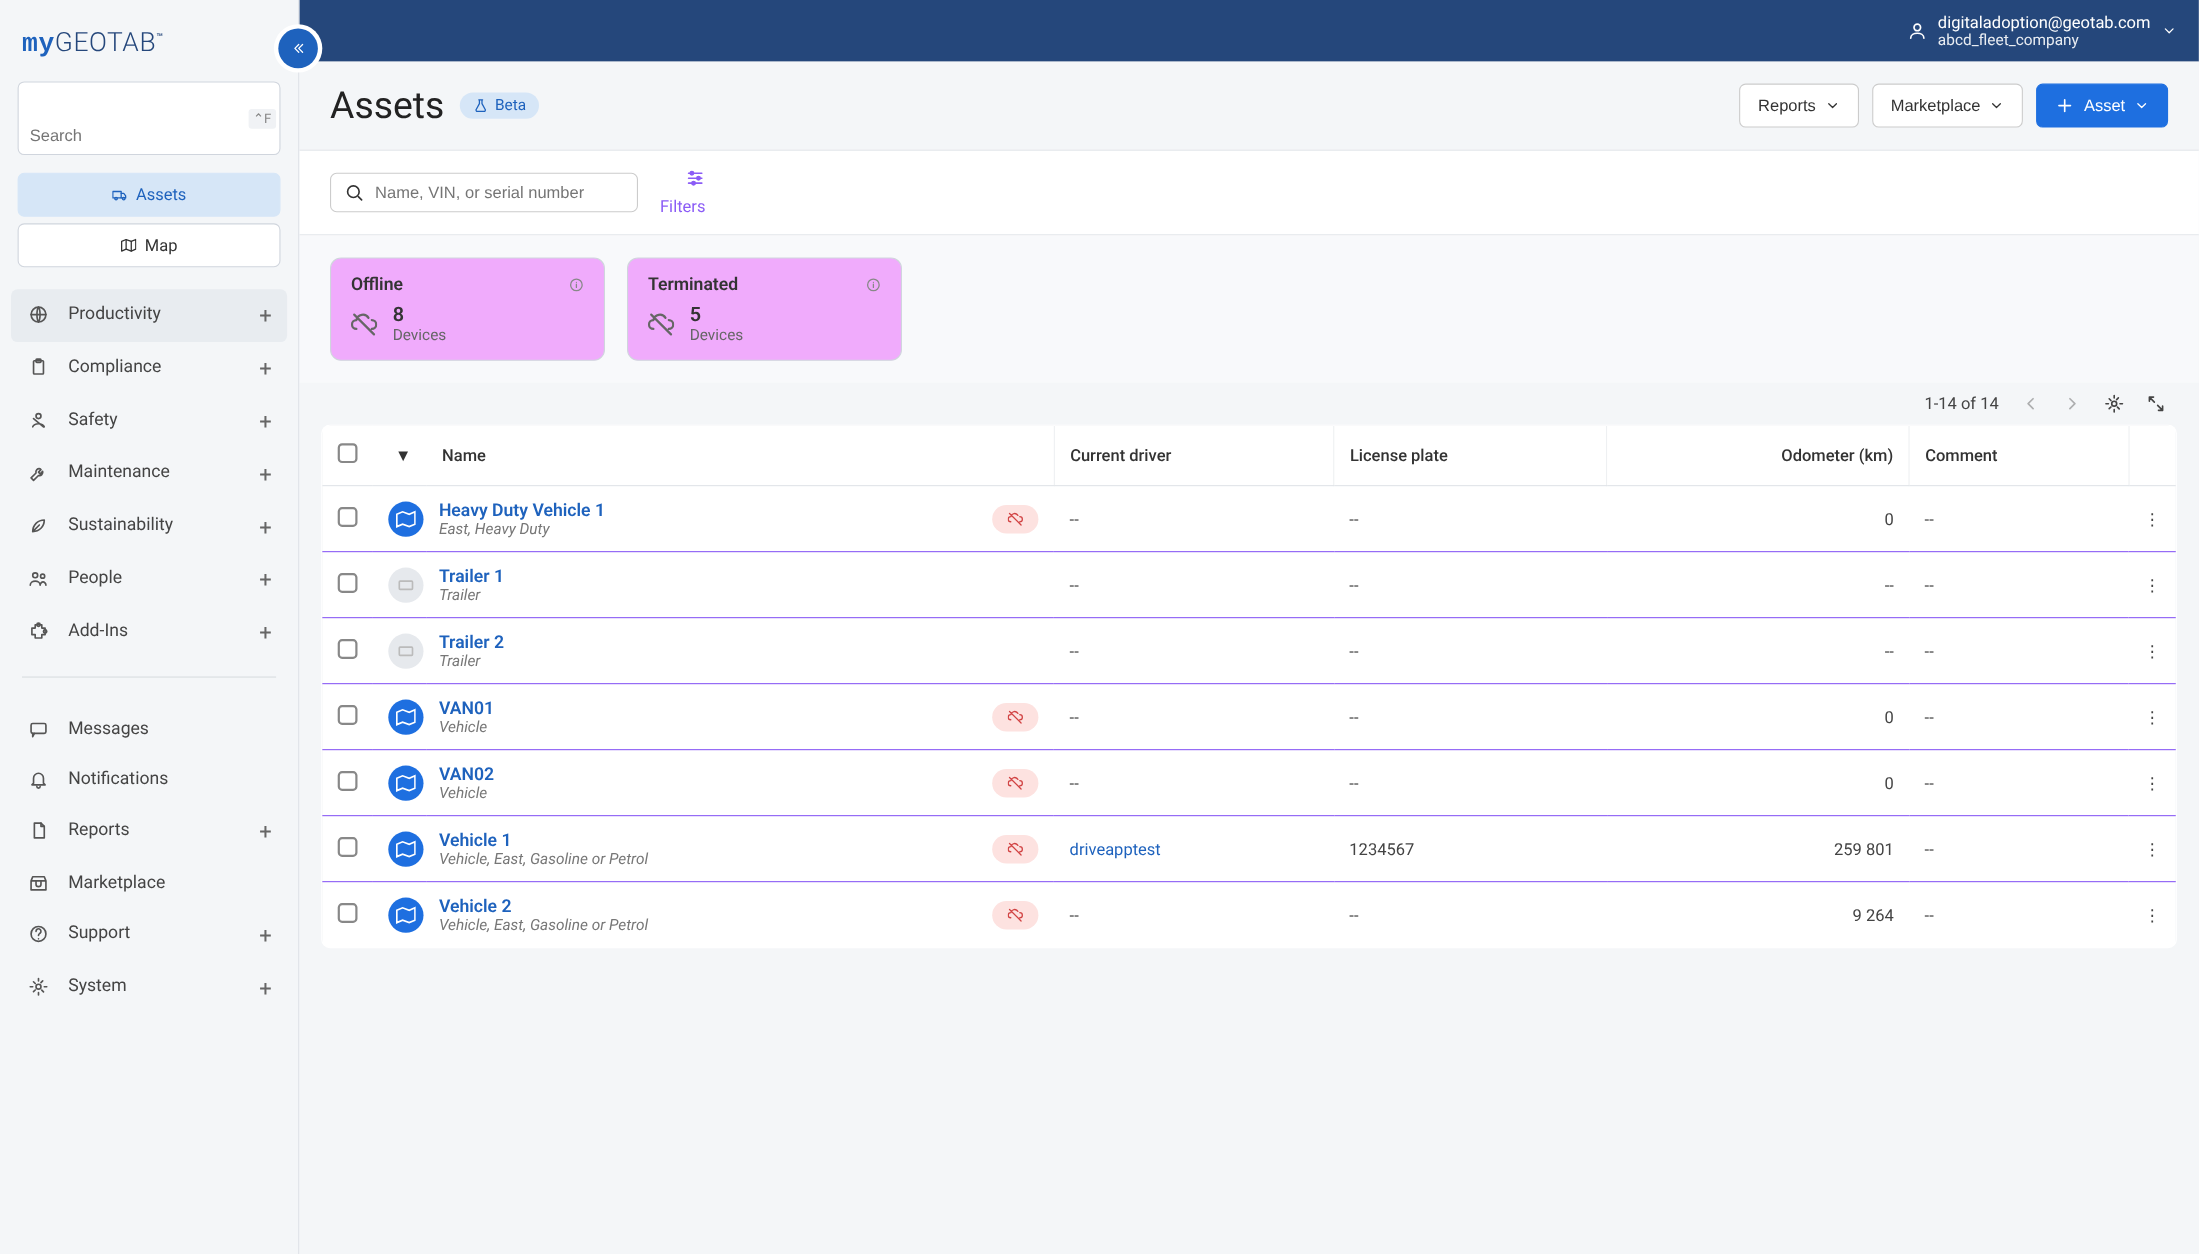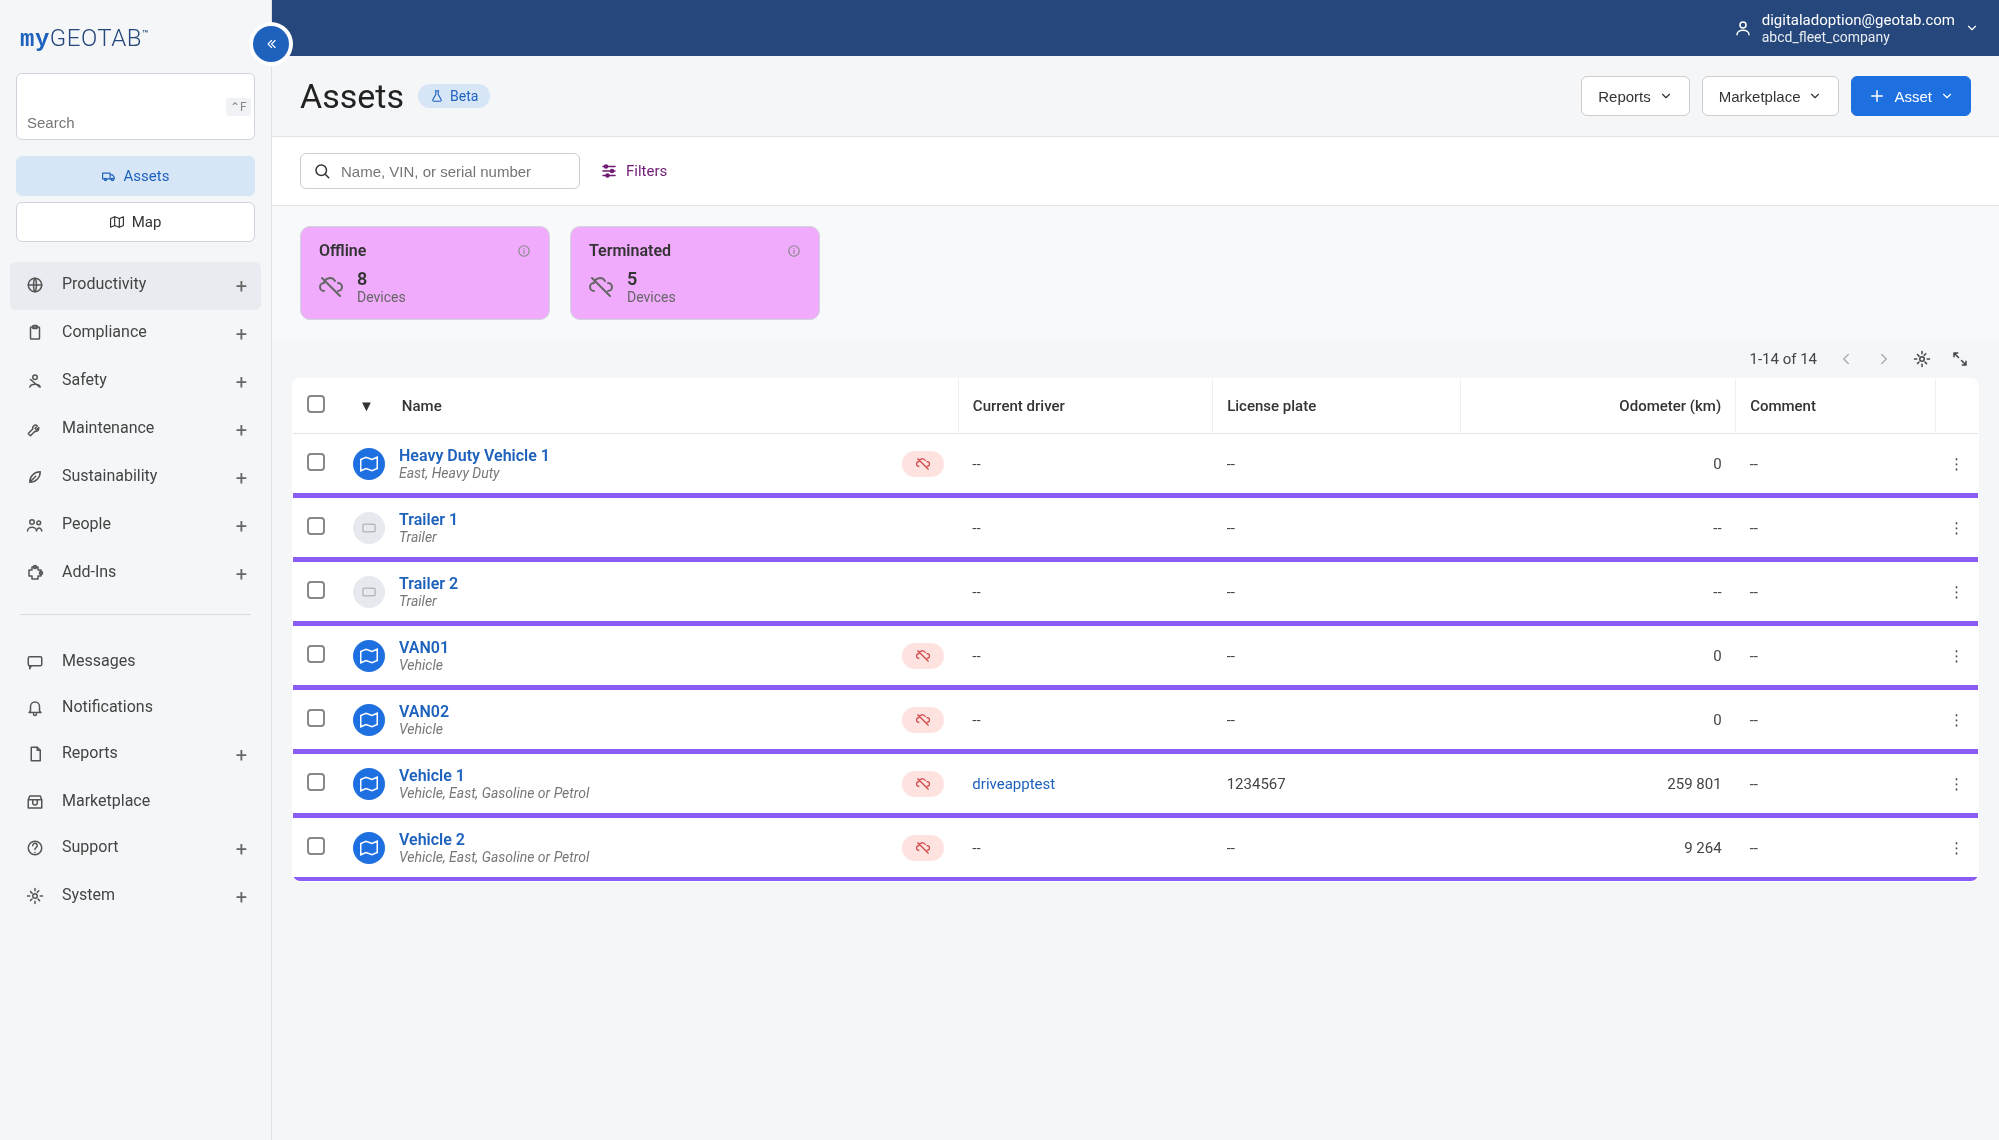--- a/index.html
+++ b/index.html
@@ -43,37 +43,37 @@
 .page-title { font-size: 34px; font-weight: 400; color: #222; }
 .beta-badge { background: #d6e6f7; color: #1e62bd; font-size: 14px; padding: 4px 12px; border-radius: 14px; display: flex; align-items: center; gap: 6px; }
 .header-actions { margin-left: auto; display: flex; gap: 12px; }
 .btn { display: flex; align-items: center; gap: 8px; padding: 10px 16px; border-radius: 6px; font-size: 15px; cursor: pointer; border: 1px solid #ccc; background: #fff; color: #333; }
 .btn.primary { background: #1e6fe0; color: #fff; border-color: #1e6fe0; }
 
 
 .filter-bar { display: flex; align-items: center; gap: 20px; padding: 16px 28px; border-top: 1px solid #e0e4e8; border-bottom: 1px solid #e0e4e8; background: #fff; }
 .filter-search { display: flex; align-items: center; gap: 10px; border: 1px solid #ccc; border-radius: 6px; padding: 8px 12px; width: 280px; }
 .filter-search input { border: none; outline: none; flex: 1; font-size: 15px; background: transparent; }
-.filters-btn { display: flex; align-items: flex-start; gap: 8px; font-size: 15px; cursor: pointer; color: #701a75; }
+.filters-btn { display: flex; align-items: flex-end; gap: 8px; font-size: 15px; cursor: pointer; color: #8b5cf6; flex-direction: column; }
 
 
 .stats-row { display: flex; gap: 20px; padding: 20px 28px; background: #f8f9fb; }
 .stat-card { border: 1px solid #d0d5dd; border-radius: 10px; padding: 14px 18px; width: 250px; background: #f0abfc; }
 .stat-head { display: flex; align-items: center; justify-content: space-between; font-weight: 600; font-size: 16px; margin-bottom: 8px; }
 .stat-body { display: flex; align-items: center; gap: 14px; }
 .stat-count { font-size: 18px; font-weight: 600; }
 .stat-sub { font-size: 14px; color: #666; }
 
 
 .table-controls { display: flex; align-items: center; justify-content: flex-end; gap: 20px; padding: 10px 30px; font-size: 15px; color: #444; }
 .table-wrap { flex: 1; overflow: auto; padding: 0 20px 20px; }
 .asset-table { width: 100%; border-collapse: collapse; background: #fff; border: 1px solid #e0e4e8; border-radius: 8px; overflow: hidden; }
 .asset-table th { text-align: left; padding: 16px 14px; font-weight: 500; font-size: 15px; color: #333; border-bottom: 1px solid #e0e4e8; border-right: 1px solid #eef0f2; }
 .asset-table th:last-child, .asset-table th.no-border { border-right: none; }
-.asset-table td { padding: 12px 14px; border-bottom: 5px solid #8b5cf6; font-size: 15px; color: #444; vertical-align: middle; }
+.asset-table td { padding: 12px 14px; border-bottom: 1px solid #8b5cf6; font-size: 15px; color: #444; vertical-align: middle; }
 .cell-checkbox { width: 40px; text-align: center; }
 .cell-name { display: flex; align-items: center; gap: 14px; }
 .asset-icon { width: 32px; height: 32px; border-radius: 50%; display: flex; align-items: center; justify-content: center; flex-shrink: 0; }
 .asset-icon.blue { background: #1e6fe0; color: #fff; }
 .asset-icon.grey { background: #e6e9ed; color: #bbb; }
 .asset-name { color: #1e62bd; font-weight: 600; font-size: 16px; }
 .asset-sub { font-size: 14px; color: #777; font-style: italic; }
 .status-badge { background: #fde2e0; color: #d14343; border-radius: 14px; width: 42px; height: 26px; display: inline-flex; align-items: center; justify-content: center; }
 .driver-link { color: #1e62bd; }
 .odo-cell { text-align: right; padding-right: 20px; }

